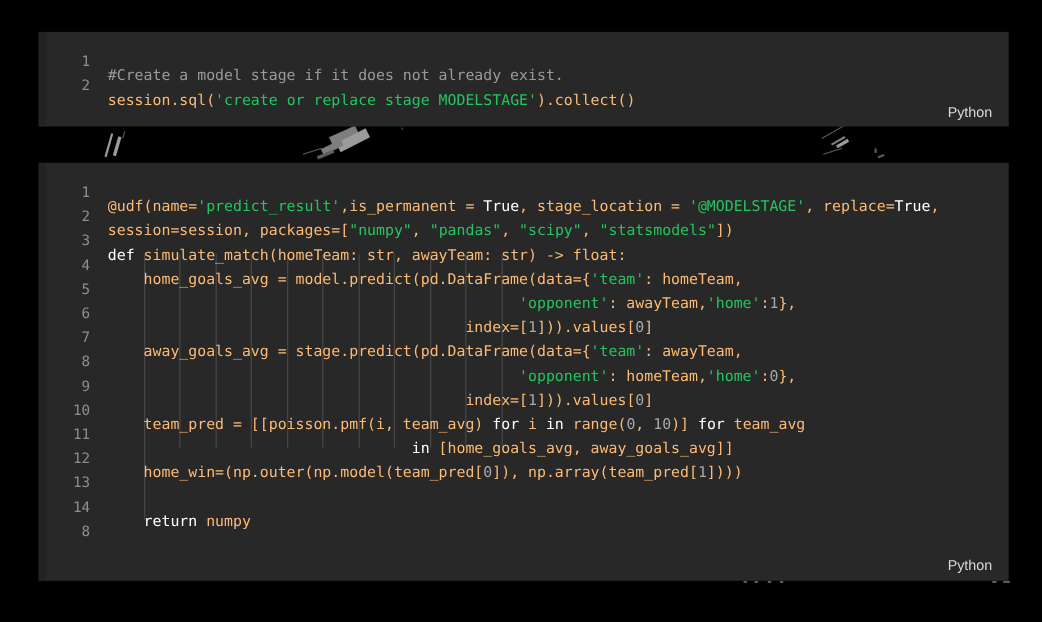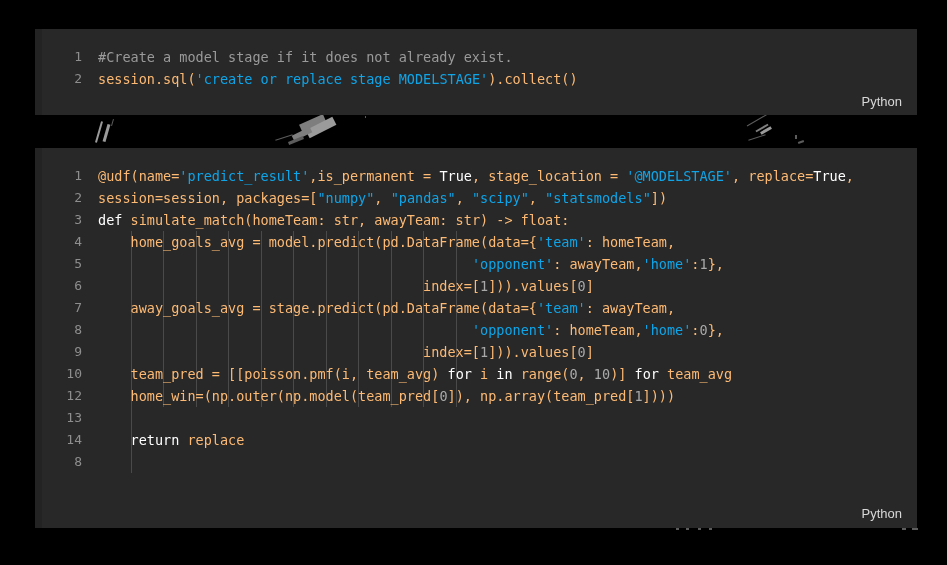--- a/index.html
+++ b/index.html
@@ -72,25 +72,26 @@
     text-align: right;
     padding-right: 16px;
     box-sizing: border-box;
     color: #8e8e8e;
     font-size: 13px;
     user-select: none;
   }
   .ltxt {
     color: #e6e6e6;
     position: relative;
+    margin-top: 12px;
   }
 
   
   .c-comment { color: #9a9a9a; }
-  .c-str     { color: #0ea5e9; text-align: center; }
+  .c-str     { color: #22c55e; text-align: center; }
   .c-kw      { color: #ffffff; }
   .c-num     { color: #a9a9a9; }
   .c-plain   { color: #fdba74; }
 
   
   .guides {
     position: absolute;
     left: 63px;
     top: 17px;
     pointer-events: none;
@@ -192,23 +193,24 @@
         <div class="code-line"><span class="ln">1</span><span class="ltxt"><span class="c-plain">@udf(name=</span><span class="c-str">'predict_result'</span><span class="c-plain">,is_permanent = </span><span class="c-kw">True</span><span class="c-plain">, stage_location = </span><span class="c-str">'@MODELSTAGE'</span><span class="c-plain">, replace=</span><span class="c-kw">True</span><span class="c-plain">,</span></span></div>
         <div class="code-line"><span class="ln">2</span><span class="ltxt"><span class="c-plain">session=session, packages=[</span><span class="c-str">"numpy"</span><span class="c-plain">, </span><span class="c-str">"pandas"</span><span class="c-plain">, </span><span class="c-str">"scipy"</span><span class="c-plain">, </span><span class="c-str">"statsmodels"</span><span class="c-plain">])</span></span></div>
         <div class="code-line"><span class="ln">3</span><span class="ltxt"><span class="c-kw">def </span><span class="c-plain">simulate_match(homeTeam: str, awayTeam: str) -&gt; float:</span></span></div>
         <div class="code-line"><span class="ln">4</span><span class="ltxt"><span class="c-plain">    home_goals_avg = model.predict(pd.DataFrame(data={</span><span class="c-str">'team'</span><span class="c-plain">: homeTeam,</span></span></div>
         <div class="code-line"><span class="ln">5</span><span class="ltxt"><span class="c-plain">                                              </span><span class="c-str">'opponent'</span><span class="c-plain">: awayTeam,</span><span class="c-str">'home'</span><span class="c-plain">:</span><span class="c-num">1</span><span class="c-plain">},</span></span></div>
         <div class="code-line"><span class="ln">6</span><span class="ltxt"><span class="c-plain">                                        index=[</span><span class="c-num">1</span><span class="c-plain">])).values[</span><span class="c-num">0</span><span class="c-plain">]</span></span></div>
         <div class="code-line"><span class="ln">7</span><span class="ltxt"><span class="c-plain">    away_goals_avg = stage.predict(pd.DataFrame(data={</span><span class="c-str">'team'</span><span class="c-plain">: awayTeam,</span></span></div>
         <div class="code-line"><span class="ln">8</span><span class="ltxt"><span class="c-plain">                                              </span><span class="c-str">'opponent'</span><span class="c-plain">: homeTeam,</span><span class="c-str">'home'</span><span class="c-plain">:</span><span class="c-num">0</span><span class="c-plain">},</span></span></div>
         <div class="code-line"><span class="ln">9</span><span class="ltxt"><span class="c-plain">                                        index=[</span><span class="c-num">1</span><span class="c-plain">])).values[</span><span class="c-num">0</span><span class="c-plain">]</span></span></div>
         <div class="code-line"><span class="ln">10</span><span class="ltxt"><span class="c-plain">    team_pred = [[poisson.pmf(i, team_avg) </span><span class="c-kw">for </span><span class="c-plain">i </span><span class="c-kw">in </span><span class="c-plain">range(</span><span class="c-num">0</span><span class="c-plain">, </span><span class="c-num">10</span><span class="c-plain">)] </span><span class="c-kw">for </span><span class="c-plain">team_avg</span></span></div>
+        <div class="code-line"><span class="ln">11</span><span class="ltxt"><span class="c-plain">                                  </span><span class="c-kw">in </span><span class="c-plain">[home_goals_avg, away_goals_avg]]</span></span></div>
         <div class="code-line"><span class="ln">12</span><span class="ltxt"><span class="c-plain">    home_win=(np.outer(np.model(team_pred[</span><span class="c-num">0</span><span class="c-plain">]), np.array(team_pred[</span><span class="c-num">1</span><span class="c-plain">])))</span></span></div>
         <div class="code-line"><span class="ln">13</span></div>
-        <div class="code-line"><span class="ln">14</span><span class="ltxt"><span class="c-plain">    </span><span class="c-kw">return </span><span class="c-plain">replace</span></span></div>
+        <div class="code-line"><span class="ln">14</span><span class="ltxt"><span class="c-plain">    </span><span class="c-kw">return </span><span class="c-plain">numpy</span></span></div>
         <div class="code-line"><span class="ln">8</span><span class="ltxt"><span class="c-plain"></span></span></div>
       </div>
     <div class="lang-label">Python</div>
   </div>
 
   <div class="artifacts-bottom">
     <div class="scratch dim" style="left:676px; top:0px; width:3px; height:2px;"></div>
     <div class="scratch dim" style="left:686px; top:0px; width:3px; height:2px;"></div>
     <div class="scratch dim" style="left:698px; top:0px; width:3px; height:2px;"></div>
     <div class="scratch dim" style="left:709px; top:0px; width:3px; height:2px;"></div>

